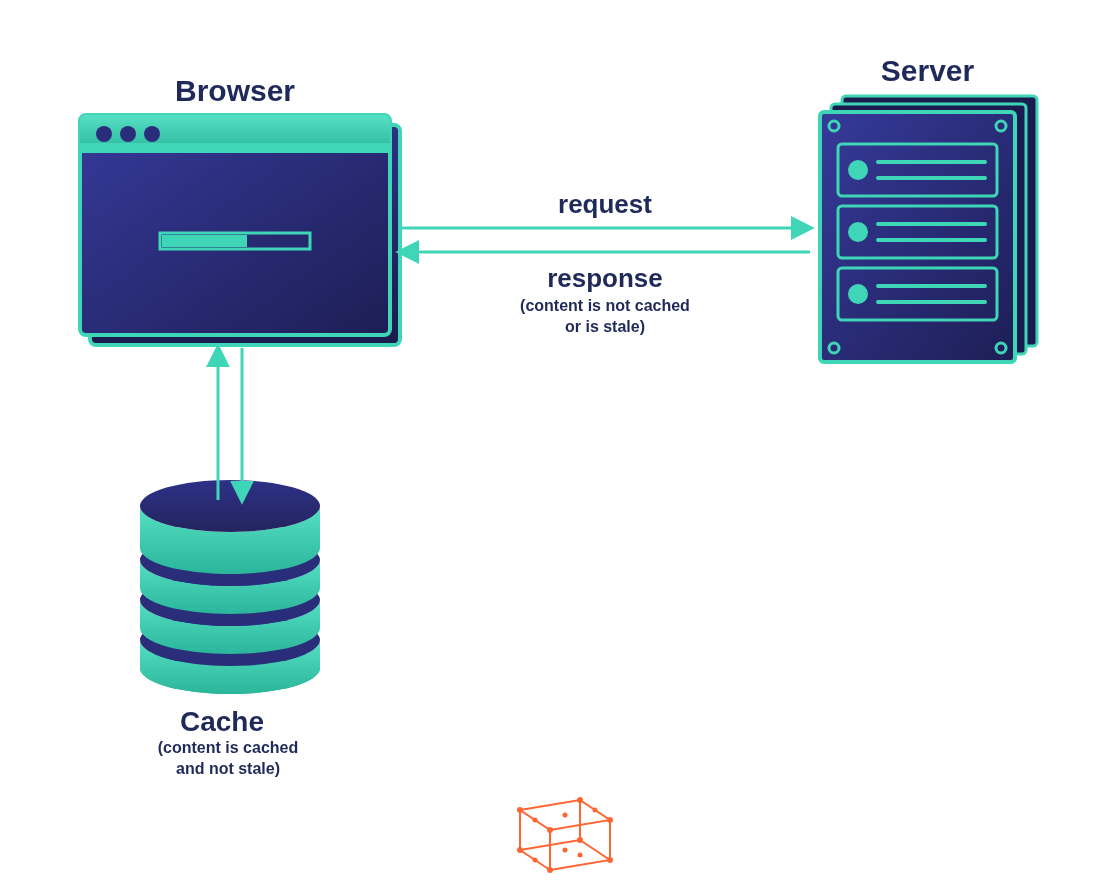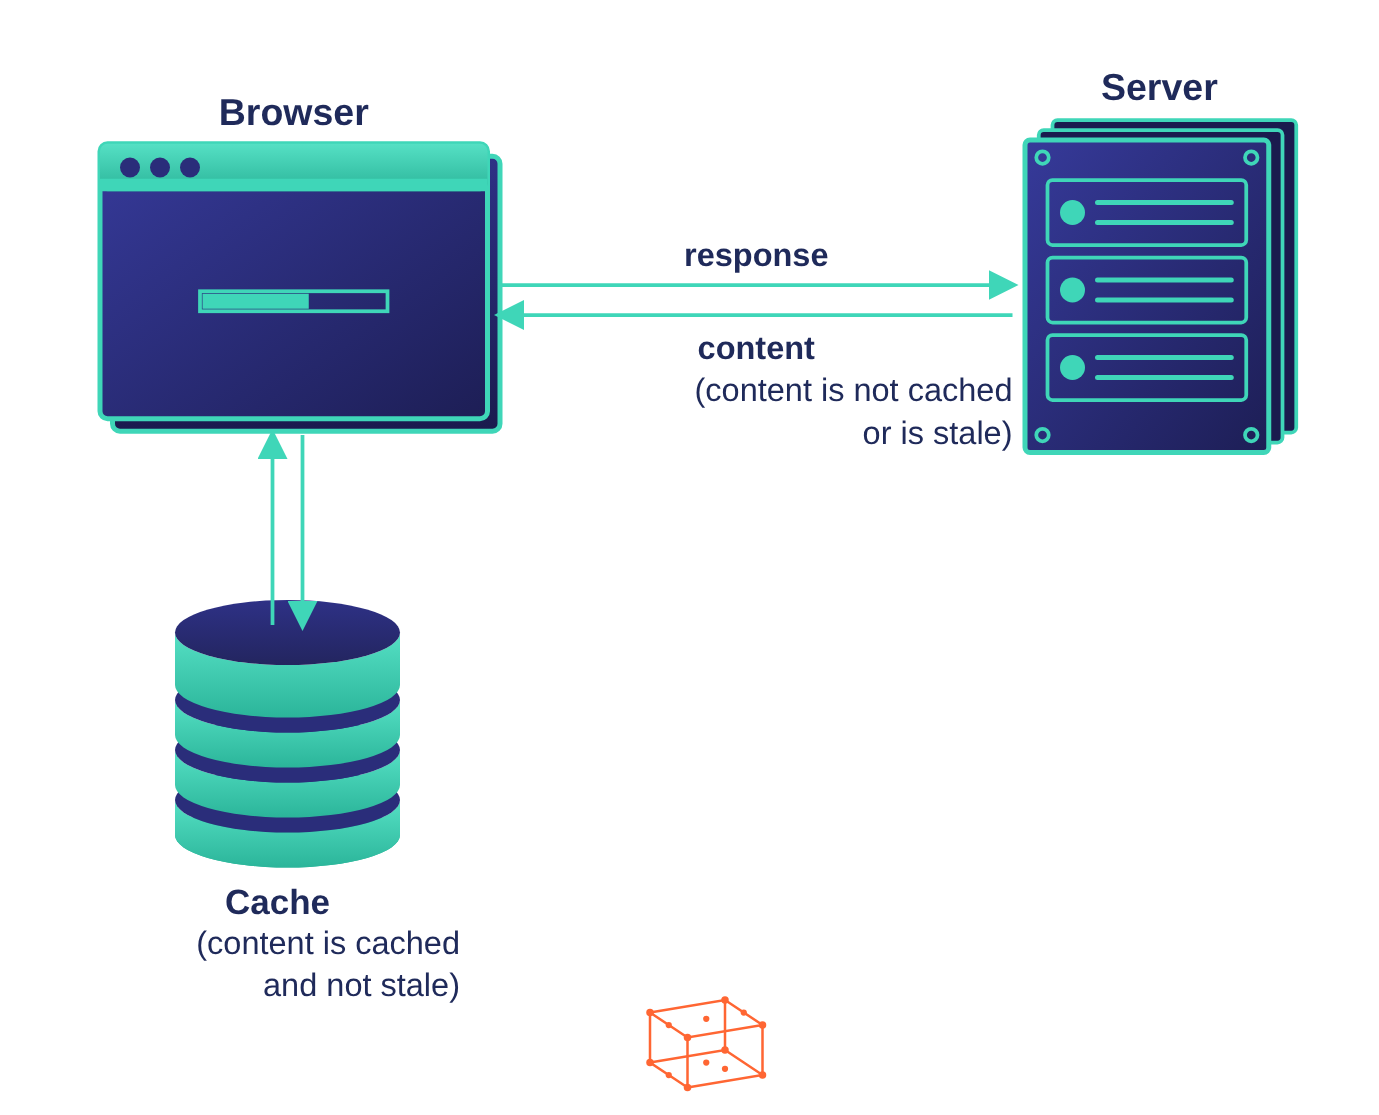--- a/index.html
+++ b/index.html
@@ -14,24 +14,24 @@
   .label {
     position: absolute;
     color: #1f2a5a;
     font-weight: 600;
     text-align: center;
     line-height: 1.25;
   }
   .sublabel {
     position: absolute;
     color: #1f2a5a;
-    font-weight: 400;
-    text-align: right;
+    font-weight: 700;
+    text-align: center;
     line-height: 1.3;
-    font-size: 26px;
+    font-size: 16px;
   }
   svg.diagram { position: absolute; top: 0; left: 0; }
 </style>
 </head>
 <body>
 
 <svg class="diagram" width="1103" height="892" viewBox="0 0 1103 892">
   <defs>
     <linearGradient id="navyGrad" x1="0" y1="0" x2="1" y2="1">
       <stop offset="0%" stop-color="#363a9a"></stop>
@@ -149,23 +149,23 @@
         <circle cx="80" cy="55" r="2.5"></circle>
         <circle cx="65" cy="50" r="2.5"></circle>
     </g>
   </g>
 </svg>
 
 <div class="label" style="left:80px; top:72px; width:310px; font-size:30px;">Browser</div>
 
 <div class="label" style="left:820px; top:52px; width:215px; font-size:30px;">Server</div>
 
-<div class="label" style="left:400px; top:188px; width:410px; font-size:26px;">response</div>
+<div class="label" style="left:400px; top:188px; width:410px; font-size:26px;">request</div>
 
-<div class="label" style="left:400px; top:262px; width:410px; font-size:26px;">content</div>
+<div class="label" style="left:400px; top:262px; width:410px; font-size:26px;">response</div>
 
 <div class="sublabel" style="left:400px; top:296px; width:410px; white-space:pre-line;">(content is not cached
 or is stale)</div>
 
 <div class="label" style="left:102px; top:704px; width:240px; font-size:28px;">Cache</div>
 
 <div class="sublabel" style="left:88px; top:738px; width:280px; white-space:pre-line;">(content is cached
 and not stale)</div>
 
 </body></html>

